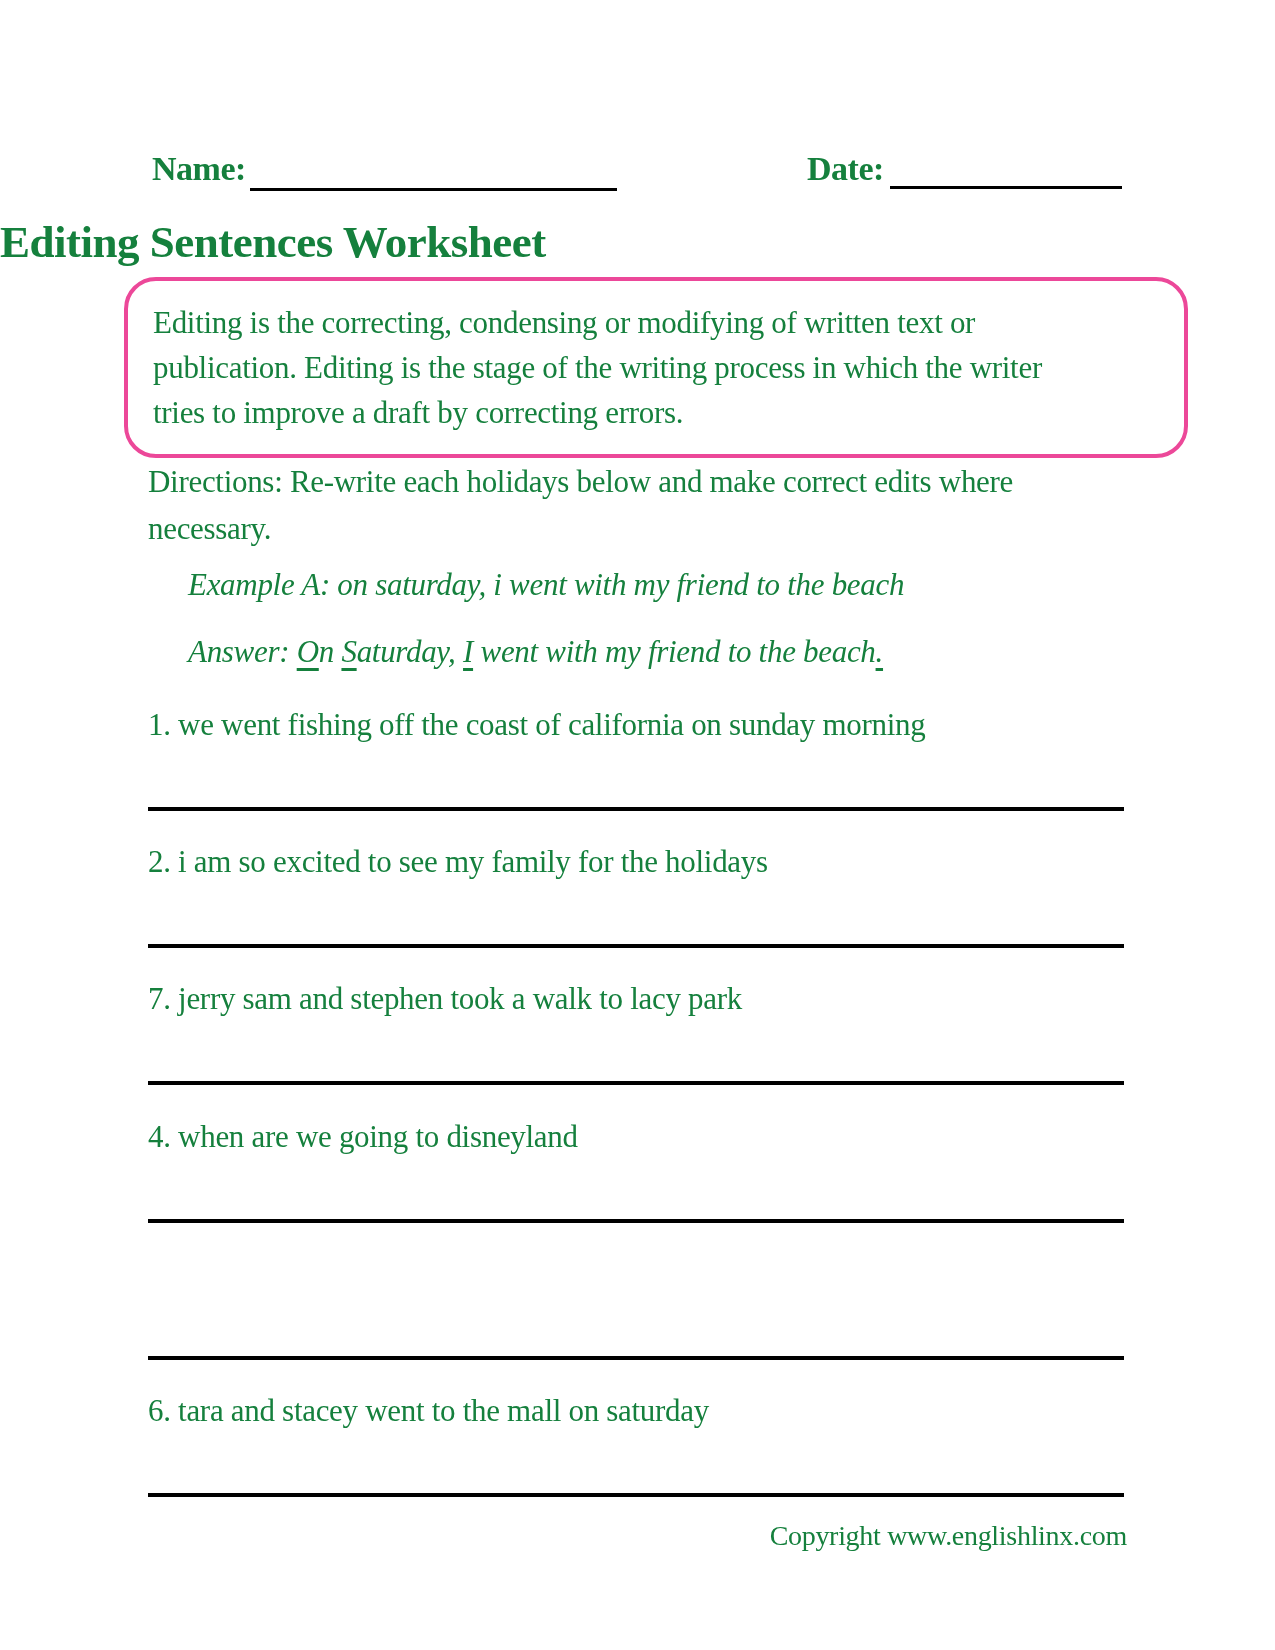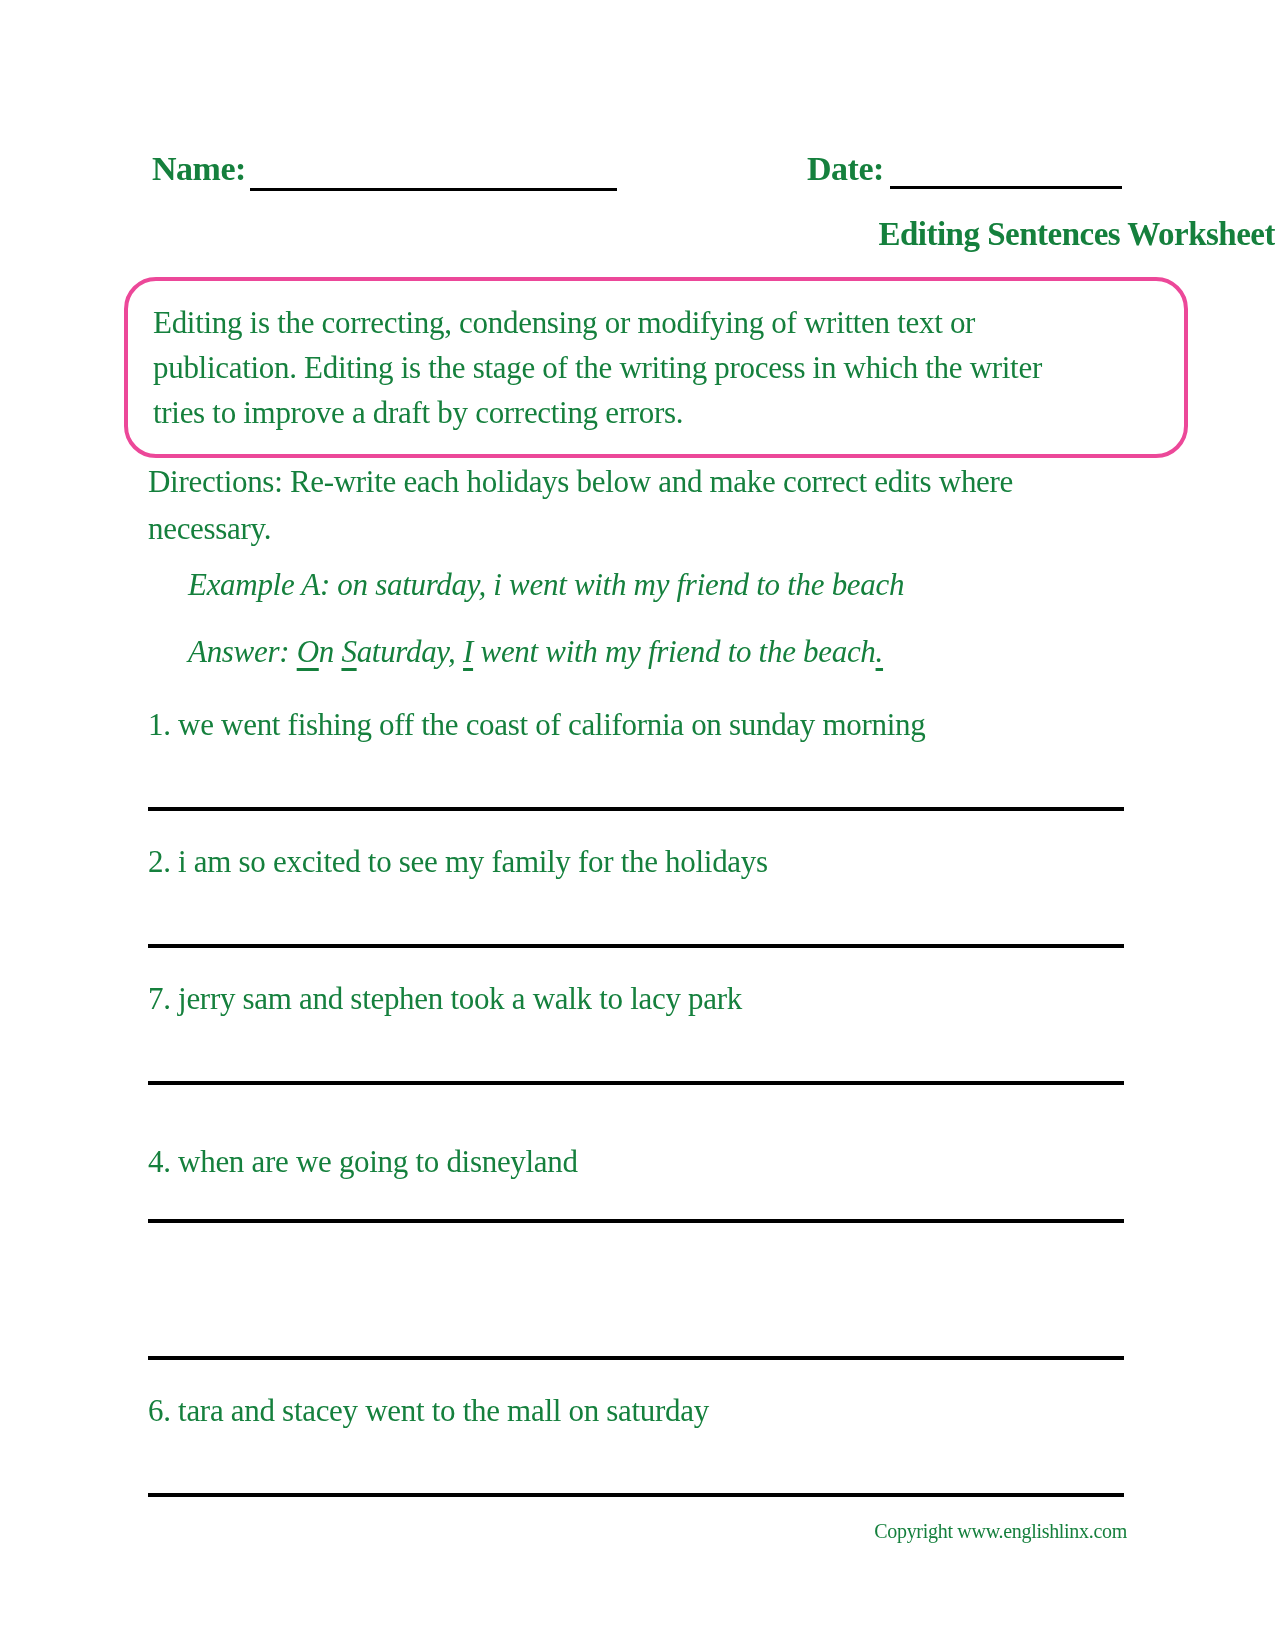--- a/index.html
+++ b/index.html
@@ -13,21 +13,21 @@
   }
   
   .hdr-label{position:absolute;font-size:34px;font-weight:bold;letter-spacing:-0.5px;}
   .name-label{left:152px;top:150px;}
   .date-label{left:807px;top:150px;}
   .blank{position:absolute;border-top:3px solid #000;height:0;}
   .name-blank{left:250px;top:188px;width:367px;}
   .date-blank{left:890px;top:186px;width:232px;}
   .title{
     position:absolute;left:0;top:216px;width:100%;
-    text-align:right;font-size:33px;font-weight:bold;letter-spacing:-0.5px;
+    text-align:left;font-size:45px;font-weight:bold;letter-spacing:-0.5px;
   }
   
   .defbox{
     position:absolute;left:124px;top:277px;width:1064px;height:181px;
     box-sizing:border-box;border:4px solid #ec4899;border-radius:32px;
     padding:19px 25px 0 25px;
     font-size:31px;line-height:45px;letter-spacing:-0.3px;
   }
   
   .directions{
@@ -41,28 +41,28 @@
   }
   .example .answer-line{margin-top:27px;}
   .u{
     text-decoration:underline;
     text-decoration-thickness:3px;
     text-underline-offset:6px;
   }
   
   .q{position:absolute;left:148px;font-size:31px;letter-spacing:-0.3px;}
   .q0{top:707px;}  .q1{top:844px;}  .q2{top:981px;}
-  .q3{top:1119px;margin-top:25px;} .q4{top:1256px;} .q5{top:1393px;}
+  .q3{top:1119px;} .q4{top:1256px;} .q5{top:1393px;}
   .aline{position:absolute;left:148px;width:976px;height:0;border-top:4px solid #000;}
   .a0{top:807px;}  .a1{top:944px;}  .a2{top:1081px;}
   .a3{top:1219px;} .a4{top:1356px;} .a5{top:1493px;}
   
   .copyright{
     position:absolute;right:148px;top:1520px;
-    font-size:20px;letter-spacing:-0.3px;margin-left:44px;
+    font-size:28px;letter-spacing:-0.3px;margin-left:44px;
   }
 </style>
 </head>
 <body>
 
 <div class="page">
 
   <div class="hdr-label name-label">Name:</div>
   <div class="blank name-blank"></div>
   <div class="hdr-label date-label">Date:</div>

